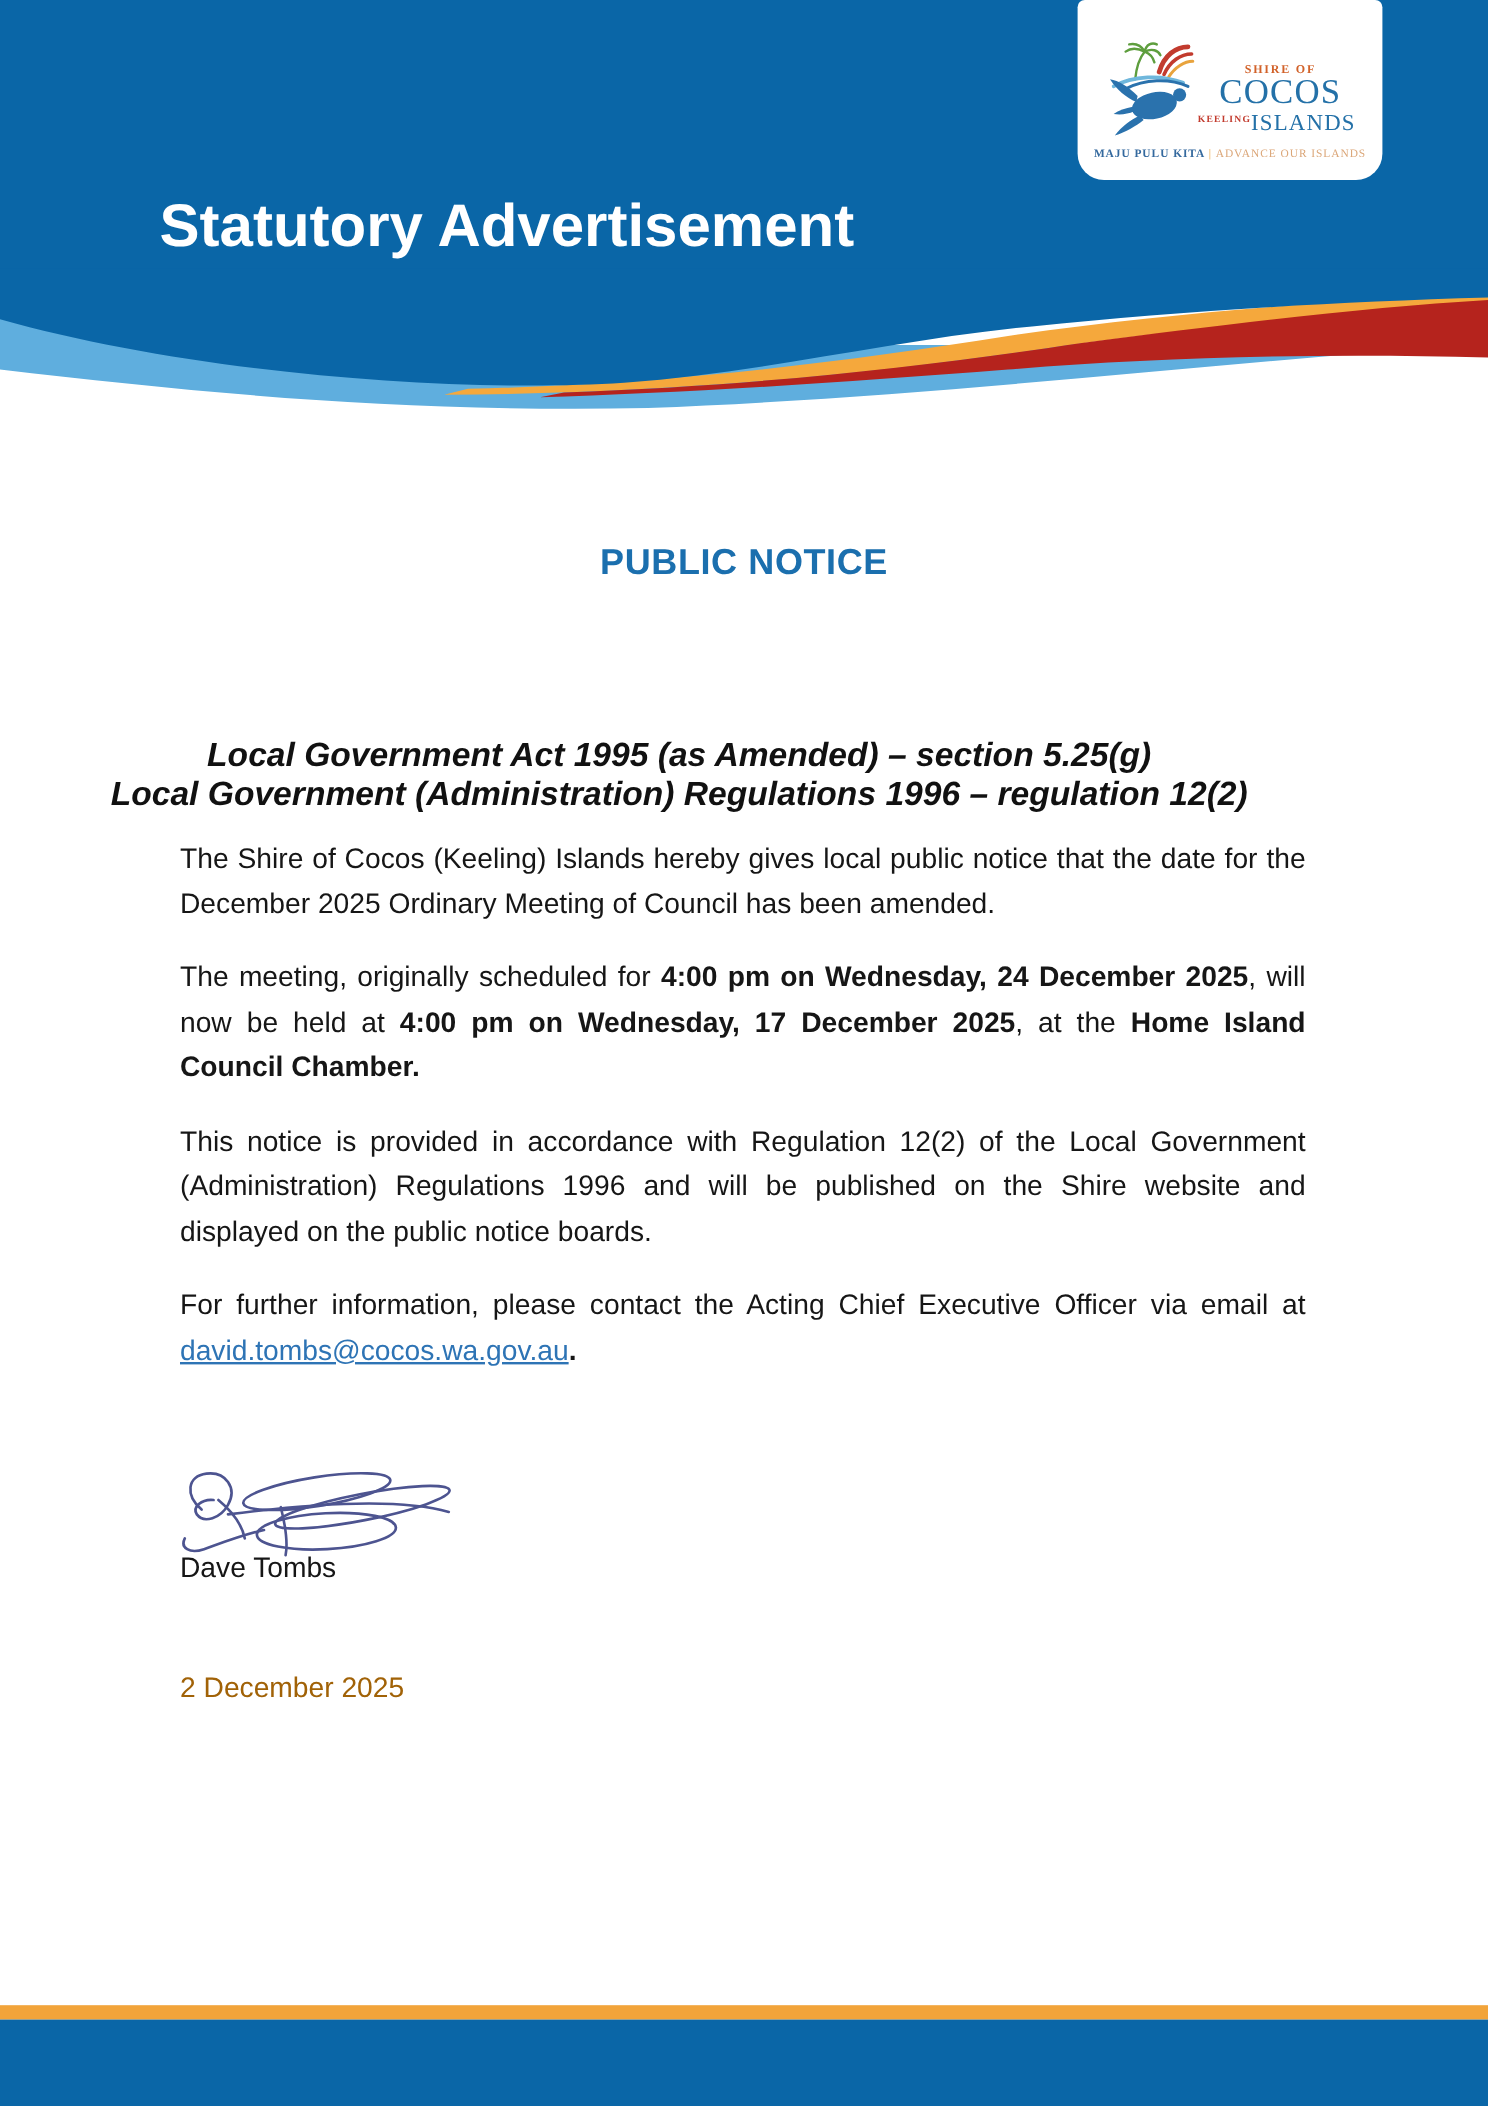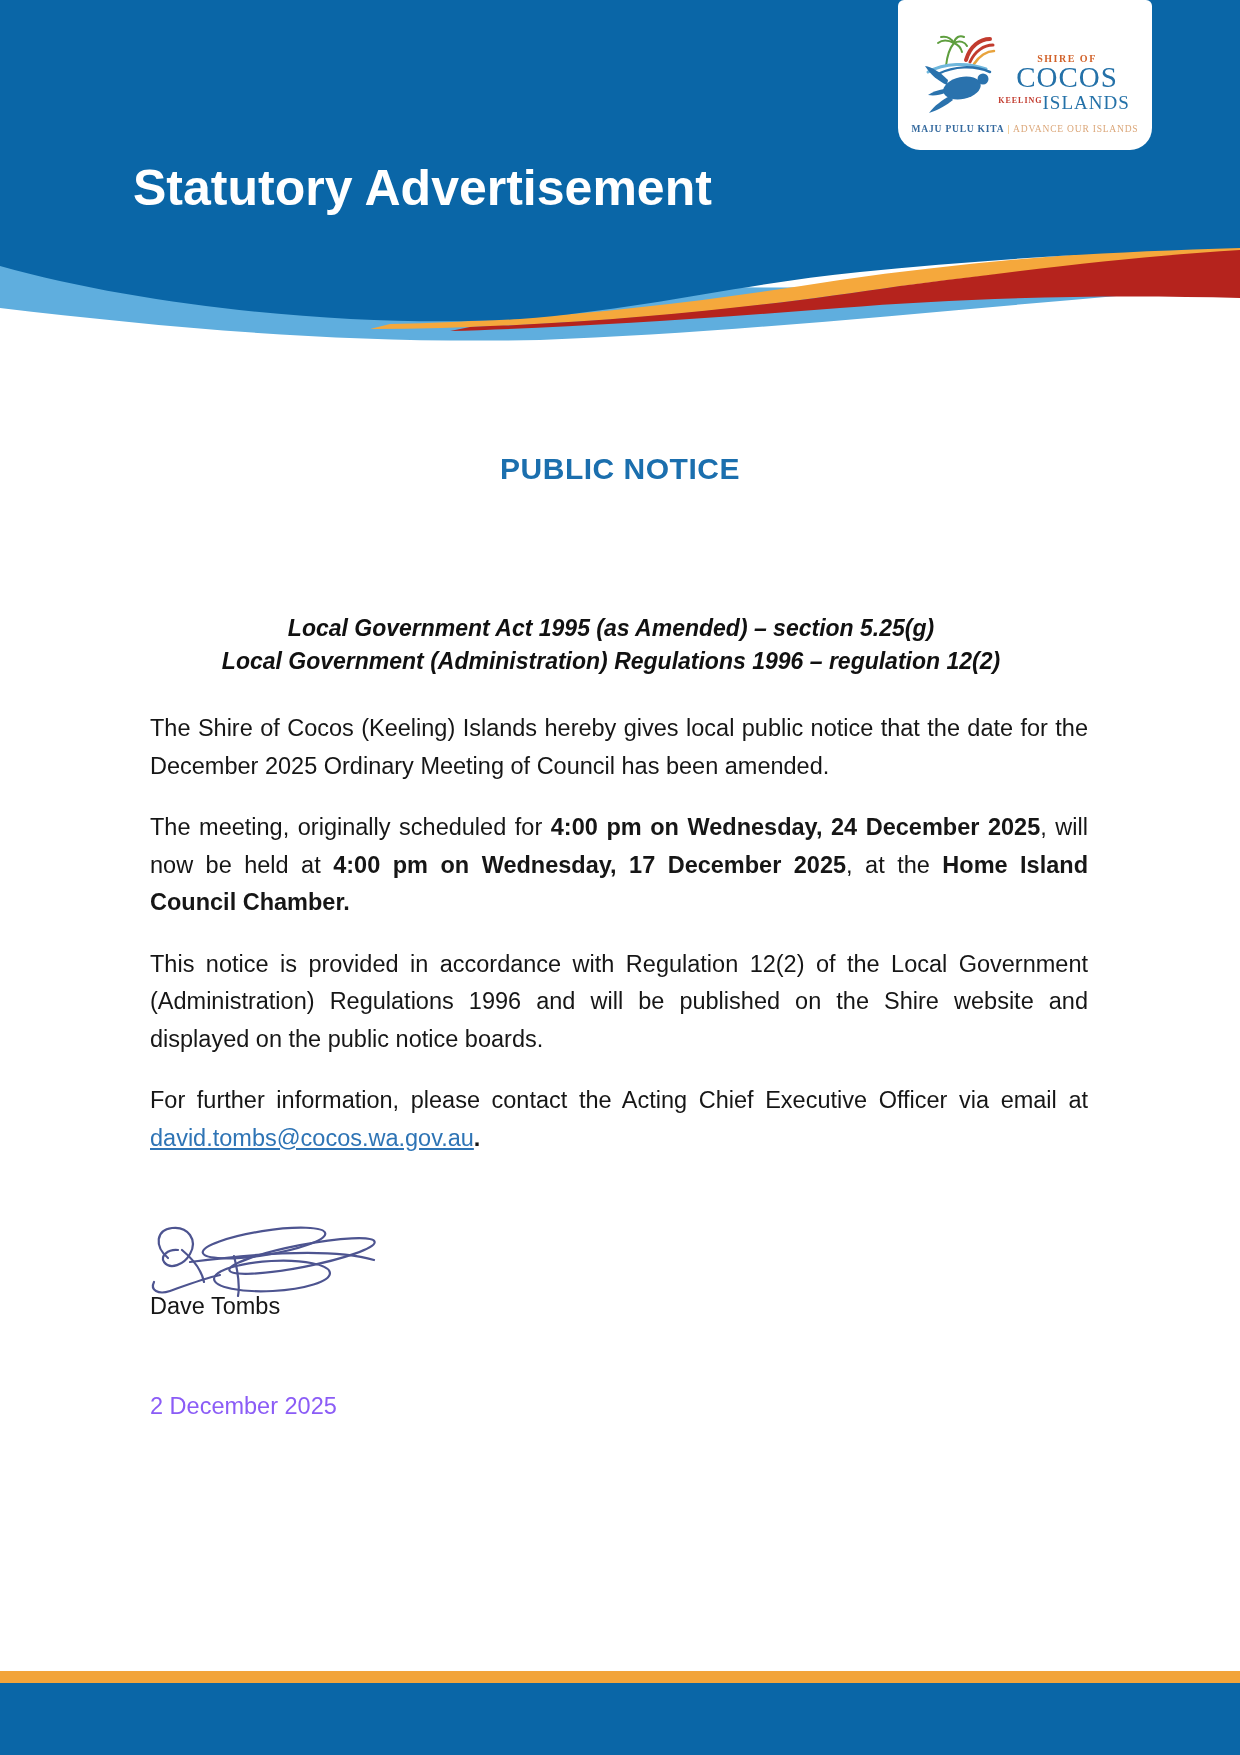--- a/index.html
+++ b/index.html
@@ -51,36 +51,36 @@
   .h-public{
     position:absolute;top:452px;left:0;width:1240px;text-align:center;
     font-size:30px;font-weight:bold;color:#1B6FAE;letter-spacing:0.5px;
   }
   .h-change{
     position:absolute;top:531px;left:0;width:1240px;text-align:center;
     font-size:32px;font-weight:bold;color:#1B6FAE;
   }
   .legal-block{
     position:absolute;top:612px;left:0;width:1132px;text-align:center;
-    font-size:23px;line-height:33px;font-weight:bold;font-style:italic;color:#111111;padding-left:45px;
+    font-size:28px;line-height:33px;font-weight:bold;font-style:italic;color:#111111;
   }
   .body-copy{
     position:absolute;top:697px;left:150px;width:938px;
-    font-size:23.5px;line-height:37.5px;text-align:justify;color:#161616;margin-top:13px;
+    font-size:23.5px;line-height:37.5px;text-align:justify;color:#161616;
   }
   .body-copy p{margin:0 0 24px 0;}
   .body-copy .b{font-weight:bold;}
   .email-link{color:#2E74B5;text-decoration:underline;cursor:pointer;}
   
   .signature{position:absolute;top:1216px;left:146px;width:234px;height:82px;}
   .sig-lines{
     position:absolute;top:1288px;left:150px;font-size:23.5px;line-height:37.5px;color:#161616;
   }
   .sig-date{
-    position:absolute;top:1388px;left:150px;font-size:23.5px;line-height:37.5px;color:#8b5cf6;
+    position:absolute;top:1388px;left:150px;font-size:23.5px;line-height:37.5px;color:#a16207;
   }
   
   .footer-orange{position:absolute;top:1671px;left:0;width:1240px;height:12px;background:#F2A43A;}
   .footer-blue{position:absolute;top:1683px;left:0;width:1240px;height:72px;background:#0A66A7;}
 </style>
 </head>
 <body>
 
 <div class="page">
 

